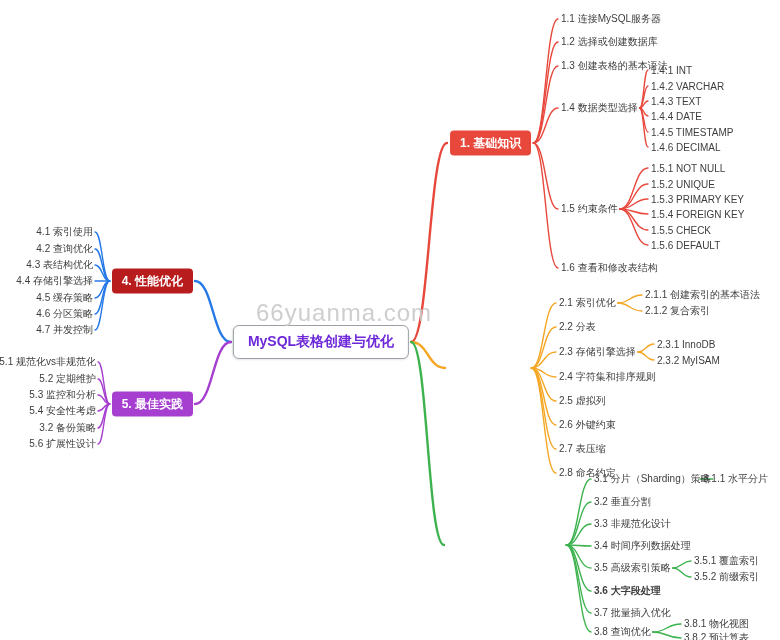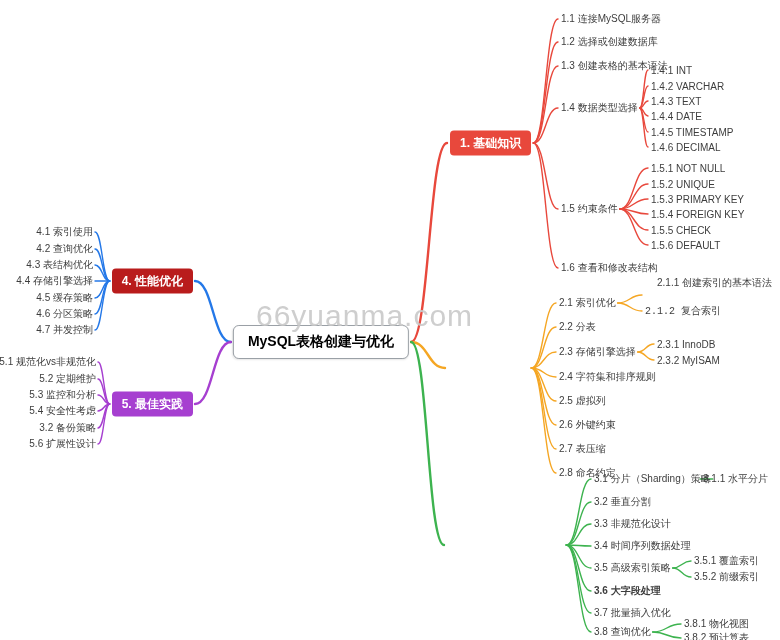--- a/index.html
+++ b/index.html
@@ -14,36 +14,36 @@
   }
   #connector-svg { position: absolute; left: 0; top: 0; z-index: 1; }
   .node { position: absolute; white-space: nowrap; z-index: 2; cursor: default; }
   .central {
     background: #ffffff;
     border: 1.5px solid #9aa0a6;
     border-radius: 6px;
     padding: 7px 14px;
     font-size: 14px;
     font-weight: bold;
-    color: #000000;
+    color: #6d28d9;
     box-shadow: 0 1px 2px rgba(0,0,0,0.10);
   }
   .branch {
     color: #ffffff;
     font-weight: bold;
     font-size: 12px;
     padding: 4px 10px;
     border-radius: 4px;
   }
   .leaf { font-size: 10px; color: #3d3d3d; }
   .watermark {
     position: absolute;
     left: 256px;
     top: 299px;
-    font-size: 30px;
+    font-size: 24px;
     letter-spacing: 1px;
     color: #c9c9c9;
     opacity: 0.9;
     z-index: 3;
     pointer-events: none;
   }
 </style>
 </head>
 <body>
 
@@ -126,22 +126,22 @@
     <div class="node leaf" style="top: 147px; left: 651px; transform: translateY(-50%);">1.4.6 DECIMAL</div>
     <div class="node leaf" style="top: 209px; left: 561px; transform: translateY(-50%);">1.5 约束条件</div>
     <div class="node leaf" style="top: 168px; left: 651px; transform: translateY(-50%);">1.5.1 NOT NULL</div>
     <div class="node leaf" style="top: 184px; left: 651px; transform: translateY(-50%);">1.5.2 UNIQUE</div>
     <div class="node leaf" style="top: 199px; left: 651px; transform: translateY(-50%);">1.5.3 PRIMARY KEY</div>
     <div class="node leaf" style="top: 214px; left: 651px; transform: translateY(-50%);">1.5.4 FOREIGN KEY</div>
     <div class="node leaf" style="top: 230px; left: 651px; transform: translateY(-50%);">1.5.5 CHECK</div>
     <div class="node leaf" style="top: 245px; left: 651px; transform: translateY(-50%);">1.5.6 DEFAULT</div>
     <div class="node leaf" style="top: 268px; left: 561px; transform: translateY(-50%);">1.6 查看和修改表结构</div>
     <div class="node leaf" style="top: 303px; left: 559px; transform: translateY(-50%);">2.1 索引优化</div>
-    <div class="node leaf" style="top: 283px; left: 645px; transform: translateY(-50%); margin-left: 12px;">2.1.1 创建索引的基本语法</div>
-    <div class="node leaf" style="top: 311px; left: 645px; transform: translateY(-50%); font-family: Liberation Mono, monospace;">2.1.2 复合索引</div>
+    <div class="node leaf" style="top: 295px; left: 645px; transform: translateY(-50%);">2.1.1 创建索引的基本语法</div>
+    <div class="node leaf" style="top: 311px; left: 645px; transform: translateY(-50%);">2.1.2 复合索引</div>
     <div class="node leaf" style="top: 327px; left: 559px; transform: translateY(-50%);">2.2 分表</div>
     <div class="node leaf" style="top: 352px; left: 559px; transform: translateY(-50%);">2.3 存储引擎选择</div>
     <div class="node leaf" style="top: 344px; left: 657px; transform: translateY(-50%);">2.3.1 InnoDB</div>
     <div class="node leaf" style="top: 360px; left: 657px; transform: translateY(-50%);">2.3.2 MyISAM</div>
     <div class="node leaf" style="top: 377px; left: 559px; transform: translateY(-50%);">2.4 字符集和排序规则</div>
     <div class="node leaf" style="top: 401px; left: 559px; transform: translateY(-50%);">2.5 虚拟列</div>
     <div class="node leaf" style="top: 425px; left: 559px; transform: translateY(-50%);">2.6 外键约束</div>
     <div class="node leaf" style="top: 449px; left: 559px; transform: translateY(-50%);">2.7 表压缩</div>
     <div class="node leaf" style="top: 473px; left: 559px; transform: translateY(-50%);">2.8 命名约定</div>
     <div class="node leaf" style="top: 479px; left: 594px; transform: translateY(-50%);">3.1 分片（Sharding）策略</div>

